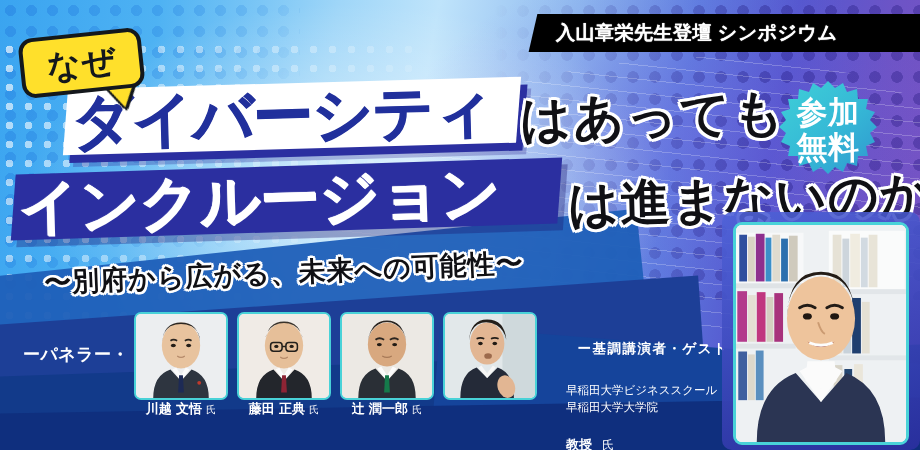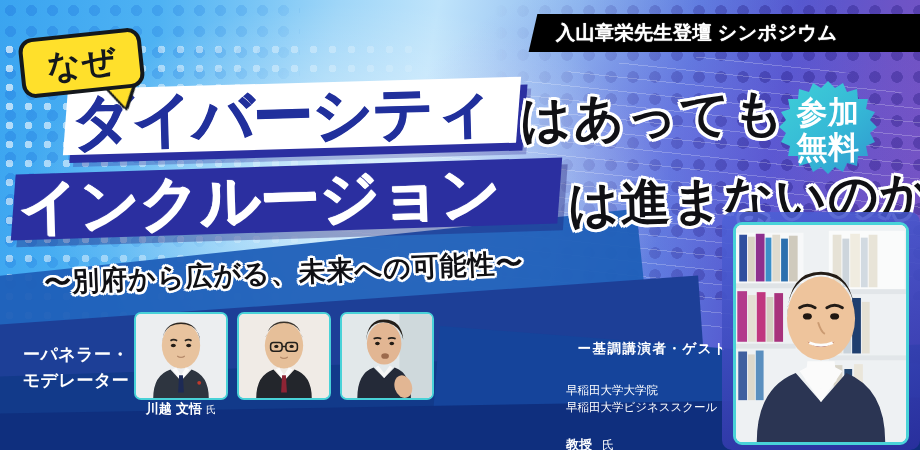--- a/index.html
+++ b/index.html
@@ -364,21 +364,20 @@
       <path id="starpath" fill="url(#bgrad)" d="M50 1 L57 8 L65 3 L69 12 L79 9 L80 19 L90 19 L88 29 L97 32 L92 40 L99 47 L92 53 L97 62 L88 66 L90 76 L80 76 L79 86 L69 83 L65 92 L57 87 L50 94 L43 87 L35 92 L31 83 L21 86 L20 76 L10 76 L12 66 L3 62 L8 53 L1 47 L8 40 L3 32 L12 29 L10 19 L20 19 L21 9 L31 12 L35 3 L43 8 Z"></path>
     </svg>
     <div class="badge-text">
       <span>参加</span>
       <span>無料</span>
     </div>
   </div>
 
   <div class="panel-label">
     <div>ーパネラー・</div>
-    <div>モデレーター</div>
   </div>
 
   <div class="panelists">
 
     <div class="pcard">
       <div class="pphoto">
         <svg viewBox="0 0 94 88" preserveAspectRatio="xMidYMid slice">
           <rect width="94" height="88" fill="#eceef0"></rect>
           <ellipse cx="47" cy="33" rx="20" ry="24" fill="#e8c39e"></ellipse>
           <path d="M27 30 Q29 9 47 9 Q65 9 67 30 Q67 18 58 13 Q47 8 36 13 Q28 18 27 30 Z" fill="#2a2520"></path>
@@ -409,22 +408,47 @@
           <rect x="49" y="30" width="12" height="9" rx="3" fill="none" stroke="#23201c" stroke-width="1.6"></rect>
           <line x1="45" y1="34" x2="49" y2="34" stroke="#23201c" stroke-width="1.6"></line>
           <ellipse cx="39" cy="34" rx="2.2" ry="1.7" fill="#241e18"></ellipse>
           <ellipse cx="55" cy="34" rx="2.2" ry="1.7" fill="#241e18"></ellipse>
           <path d="M43 45 Q47 48 51 45" stroke="#b58a6a" stroke-width="1.3" fill="none"></path>
           <path d="M18 88 Q18 64 36 58 L47 70 L58 58 Q76 64 76 88 Z" fill="#23262c"></path>
           <path d="M38 58 L47 70 L56 58 L52 56 L47 64 L42 56 Z" fill="#fbfbfb"></path>
           <path d="M45 64 L49 64 L50 82 L44 82 Z" fill="#8e2434"></path>
         </svg>
       </div>
+      <div class="pname">
+        <span>藤田 正典</span>
+        <span class="hon">氏</span>
+      </div>
     </div>
 
+    <div class="pcard">
+      <div class="pphoto">
+        <svg viewBox="0 0 94 88" preserveAspectRatio="xMidYMid slice">
+          <rect width="94" height="88" fill="#ece9e4"></rect>
+          <ellipse cx="47" cy="32" rx="20" ry="23" fill="#d8a87f"></ellipse>
+          <path d="M27 28 Q31 7 47 7 Q63 7 67 28 Q65 16 56 11 Q47 6 38 11 Q29 16 27 28 Z" fill="#2b2520"></path>
+          <ellipse cx="39" cy="32" rx="2.6" ry="1.7" fill="#211b15"></ellipse>
+          <ellipse cx="55" cy="32" rx="2.6" ry="1.7" fill="#211b15"></ellipse>
+          <path d="M35 27 Q39 24 44 27" stroke="#2b2520" stroke-width="2" fill="none"></path>
+          <path d="M50 27 Q55 24 59 27" stroke="#2b2520" stroke-width="2" fill="none"></path>
+          <path d="M42 44 Q47 47 52 44" stroke="#a87a58" stroke-width="1.3" fill="none"></path>
+          <path d="M17 88 Q17 63 35 57 L47 70 L59 57 Q77 63 77 88 Z" fill="#2a2f36"></path>
+          <path d="M37 57 L47 70 L57 57 L53 55 L47 64 L41 55 Z" fill="#fbfbfb"></path>
+          <path d="M45 64 L49 64 L50 82 L44 82 Z" fill="#157a4b"></path>
+        </svg>
+      </div>
+      <div class="pname">
+        <span>辻 潤一郎</span>
+        <span class="hon">氏</span>
+      </div>
+    </div>
 
     <div class="pcard">
       <div class="pphoto">
         <svg viewBox="0 0 94 88" preserveAspectRatio="xMidYMid slice">
           <rect width="94" height="88" fill="#e2e8ea"></rect>
           <rect x="60" y="0" width="34" height="88" fill="#cfd9dc"></rect>
           <ellipse cx="44" cy="31" rx="18" ry="22" fill="#e2b693"></ellipse>
           <path d="M25 28 Q27 6 44 6 Q62 6 64 27 Q62 17 54 12 Q44 6 34 11 Q26 16 25 28 Z" fill="#241f1a"></path>
           <ellipse cx="37" cy="31" rx="2.4" ry="1.8" fill="#211b15"></ellipse>
           <ellipse cx="52" cy="31" rx="2.4" ry="1.8" fill="#211b15"></ellipse>
@@ -435,22 +459,22 @@
           <path d="M35 56 L44 67 L53 56 L50 54 L44 62 L38 54 Z" fill="#f6f6f6"></path>
           <ellipse cx="64" cy="76" rx="9" ry="12" fill="#e2b693" transform="rotate(-18 64 76)"></ellipse>
         </svg>
       </div>
     </div>
 
   </div>
 
   <div class="guest-label">ー基調講演者・ゲスト</div>
   <div class="guest-aff">
+    <div>早稲田大学ビジネススクール</div>
     <div>早稲田大学大学院</div>
-    <div>早稲田大学ビジネススクール</div>
   </div>
   <div class="guest-name">
     <span class="rank">教授</span>
     <span class="hon">氏</span>
   </div>
 
   <div class="photo-backplate"></div>
   <div class="main-photo">
     <svg viewBox="0 0 176 223" preserveAspectRatio="xMidYMid slice">
       <rect width="176" height="223" fill="#f2f4f5"></rect>

